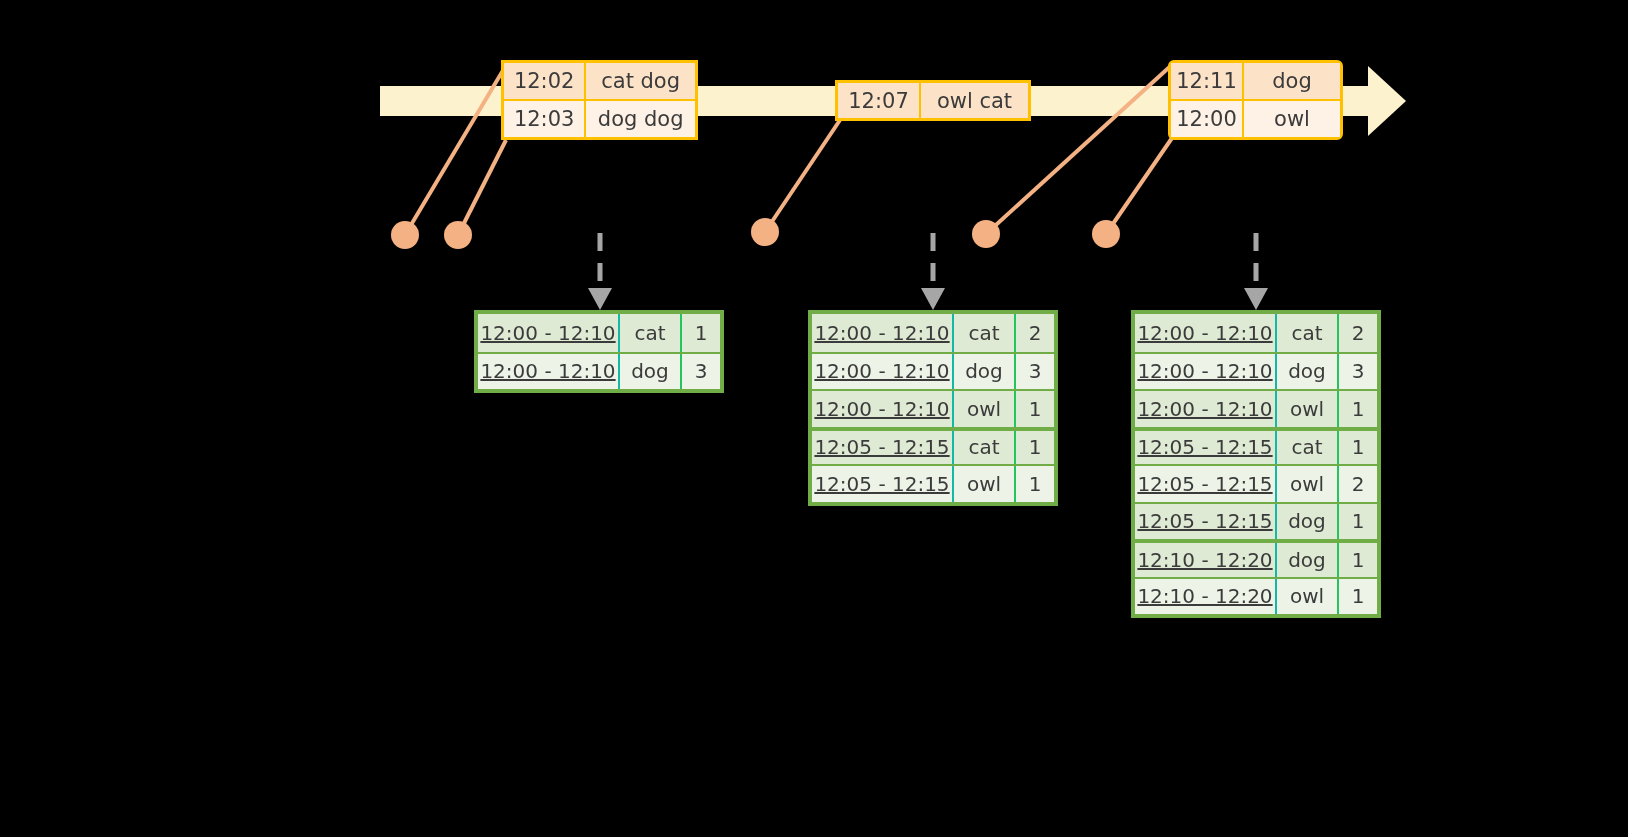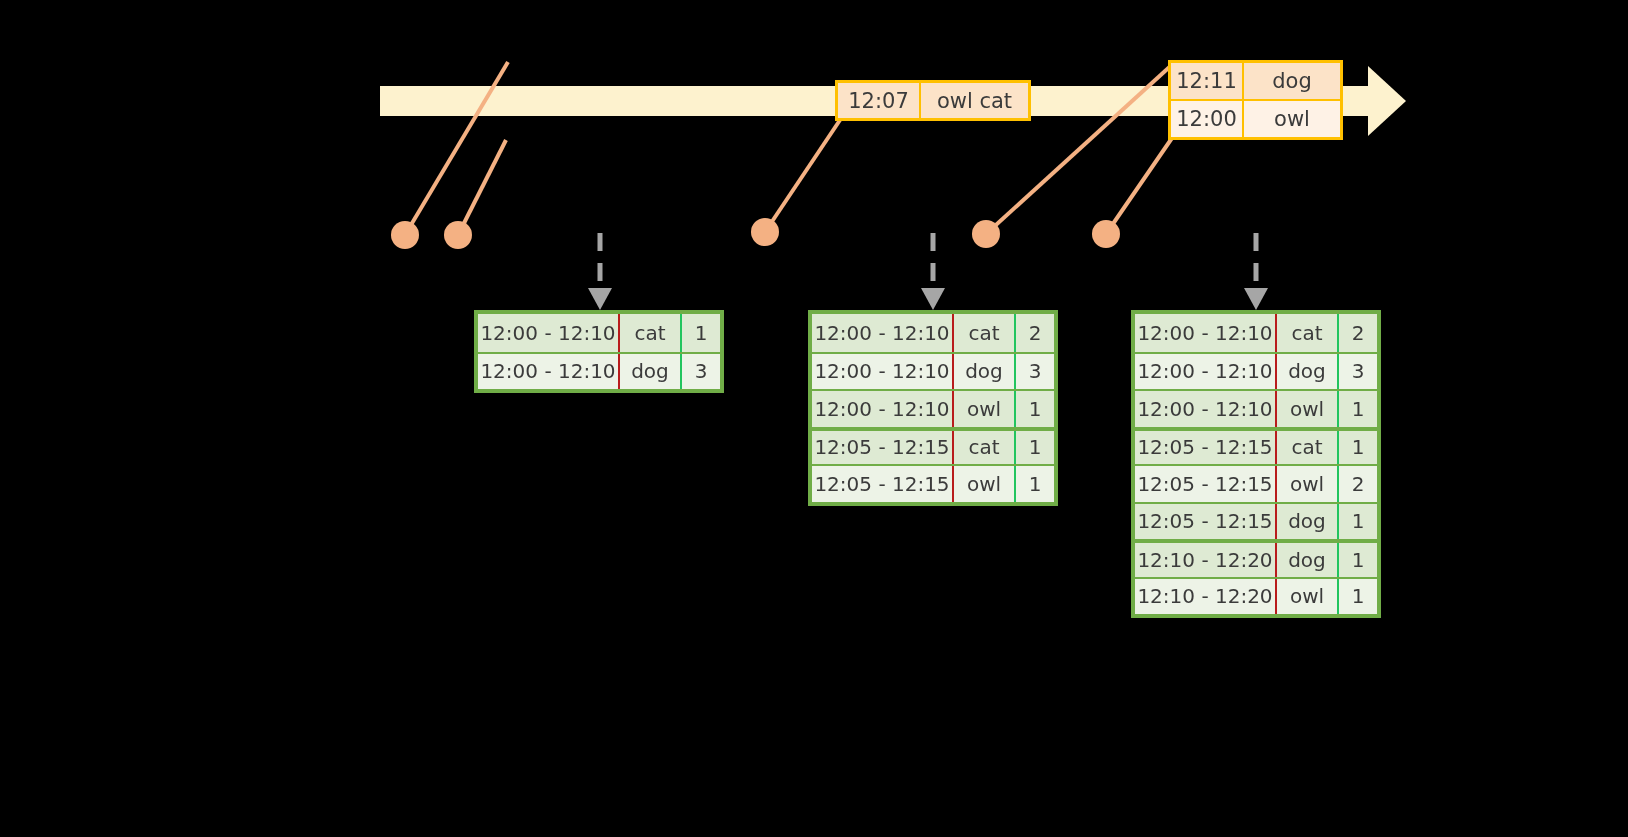--- a/index.html
+++ b/index.html
@@ -64,21 +64,21 @@
   }
   .evt-cell.time { width: 84px; border-right: 2px solid #FFC000; }
   .evt-cell.words { flex: 1 1 auto; }
   .evt-row.shade-a .evt-cell { background: #FCE3C8; }
   .evt-row.shade-b .evt-cell { background: #FEF2E6; }
 
   #evt1 { left: 501px; top: 60px;  width: 197px; height: 80px; }
   #evt1 .evt-cell.words { width: 111px; }
   #evt2 { left: 835px; top: 80px;  width: 196px; height: 41px; }
   #evt2 .evt-cell.time { width: 83px; }
-  #evt3 { left: 1168px; top: 60px; width: 175px; height: 80px; }
+  #evt3 { left: 1168px; top: 60px; width: 175px; height: 80px; border-radius: 6px; }
   #evt3 .evt-cell.time { width: 73px; }
 
   
   .conn-svg {
     position: absolute;
     left: 0; top: 0;
     width: 1628px;
     height: 837px;
     pointer-events: none;
   }
@@ -99,21 +99,21 @@
   .rrow.group-top { border-top: 4px solid #70AD47; }
   .rcell {
     box-sizing: border-box;
     display: flex;
     align-items: center;
     justify-content: center;
     font-size: 20px;
     color: #3b3b3b;
     white-space: nowrap;
   }
-  .rcell.win   { flex: 0 0 auto; border-right: 2px solid #b91c1c; }
+  .rcell.win   { flex: 0 0 auto; border-right: 2px solid #14b8a6; text-decoration: underline; }
   .rcell.word  { flex: 0 0 auto; border-right: 2px solid #22c55e; }
   .rcell.cnt   { flex: 1 1 auto; }
   .rrow.shade-a .rcell { background: #DEEAD3; }
   .rrow.shade-b .rcell { background: #EDF3E7; }
 
   #rt1 { left: 474px;  top: 310px; width: 250px; }
   #rt1 .rcell.win  { width: 142px; }
   #rt1 .rcell.word { width: 62px; }
   #rt2 { left: 808px;  top: 310px; width: 250px; }
   #rt2 .rcell.win  { width: 142px; }
@@ -149,20 +149,30 @@
     <g>
       <line x1="933" y1="233" x2="933" y2="288" stroke="#A6A6A6" stroke-width="5" stroke-dasharray="18,12"></line>
       <polygon points="921,288 945,288 933,310" fill="#A6A6A6"></polygon>
     </g>
     <g>
       <line x1="1256" y1="233" x2="1256" y2="288" stroke="#A6A6A6" stroke-width="5" stroke-dasharray="18,12"></line>
       <polygon points="1244,288 1268,288 1256,310" fill="#A6A6A6"></polygon>
     </g>
   </svg>
 
+  <div class="evt" id="evt1">
+    <div class="evt-row shade-a">
+      <div class="evt-cell time">12:02</div>
+      <div class="evt-cell words">cat dog</div>
+    </div>
+    <div class="evt-row shade-b">
+      <div class="evt-cell time">12:03</div>
+      <div class="evt-cell words">dog dog</div>
+    </div>
+  </div>
 
   <div class="evt" id="evt2">
     <div class="evt-row shade-a">
       <div class="evt-cell time">12:07</div>
       <div class="evt-cell words">owl cat</div>
     </div>
   </div>
 
   <div class="evt" id="evt3">
     <div class="evt-row shade-a">

